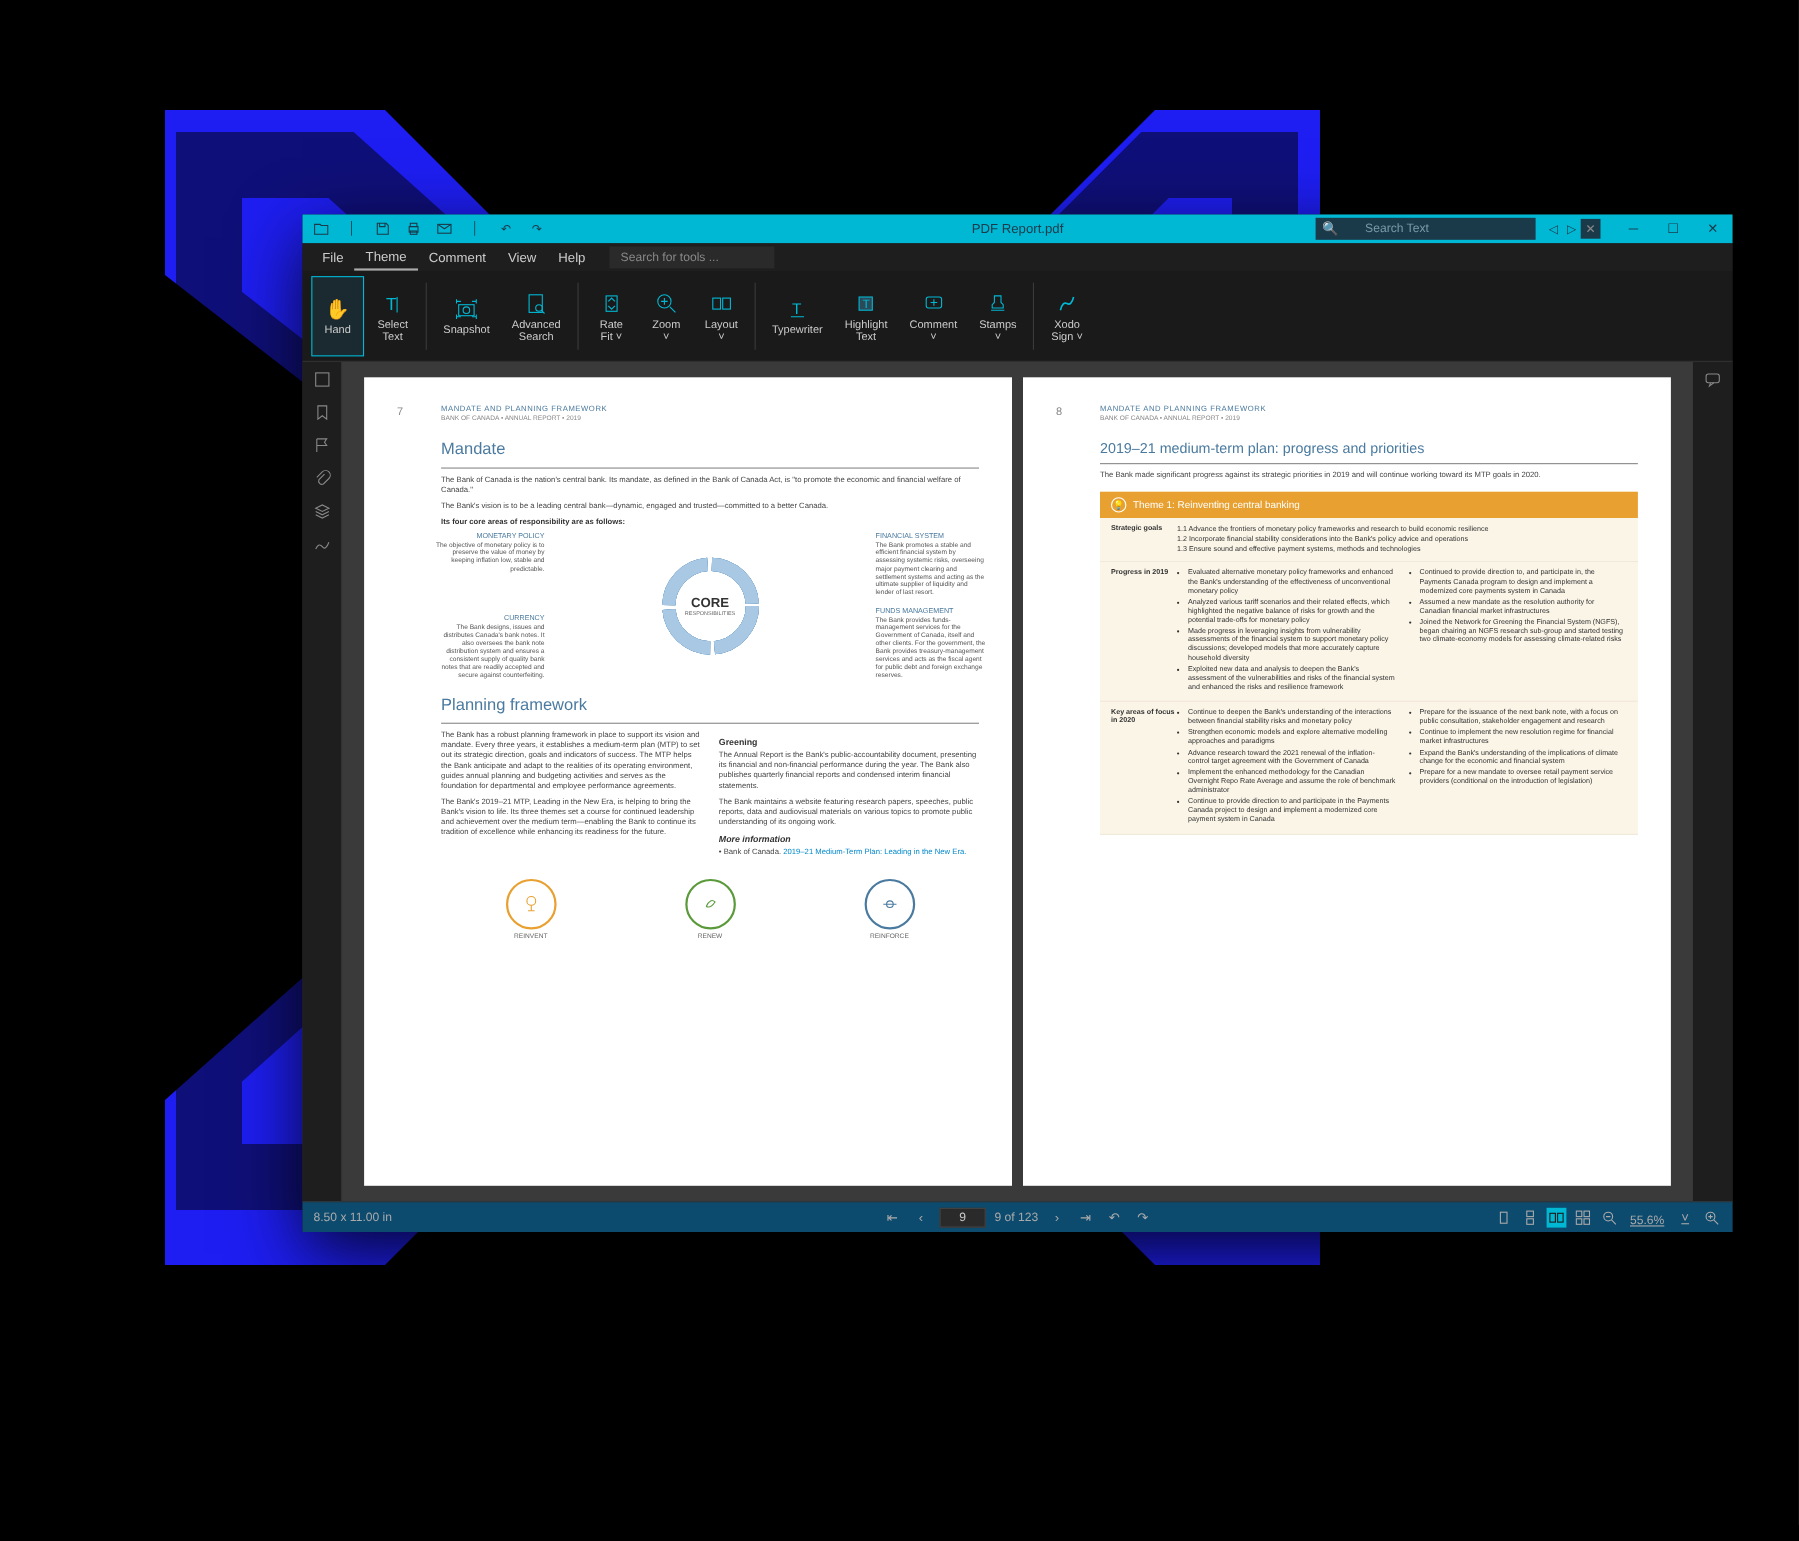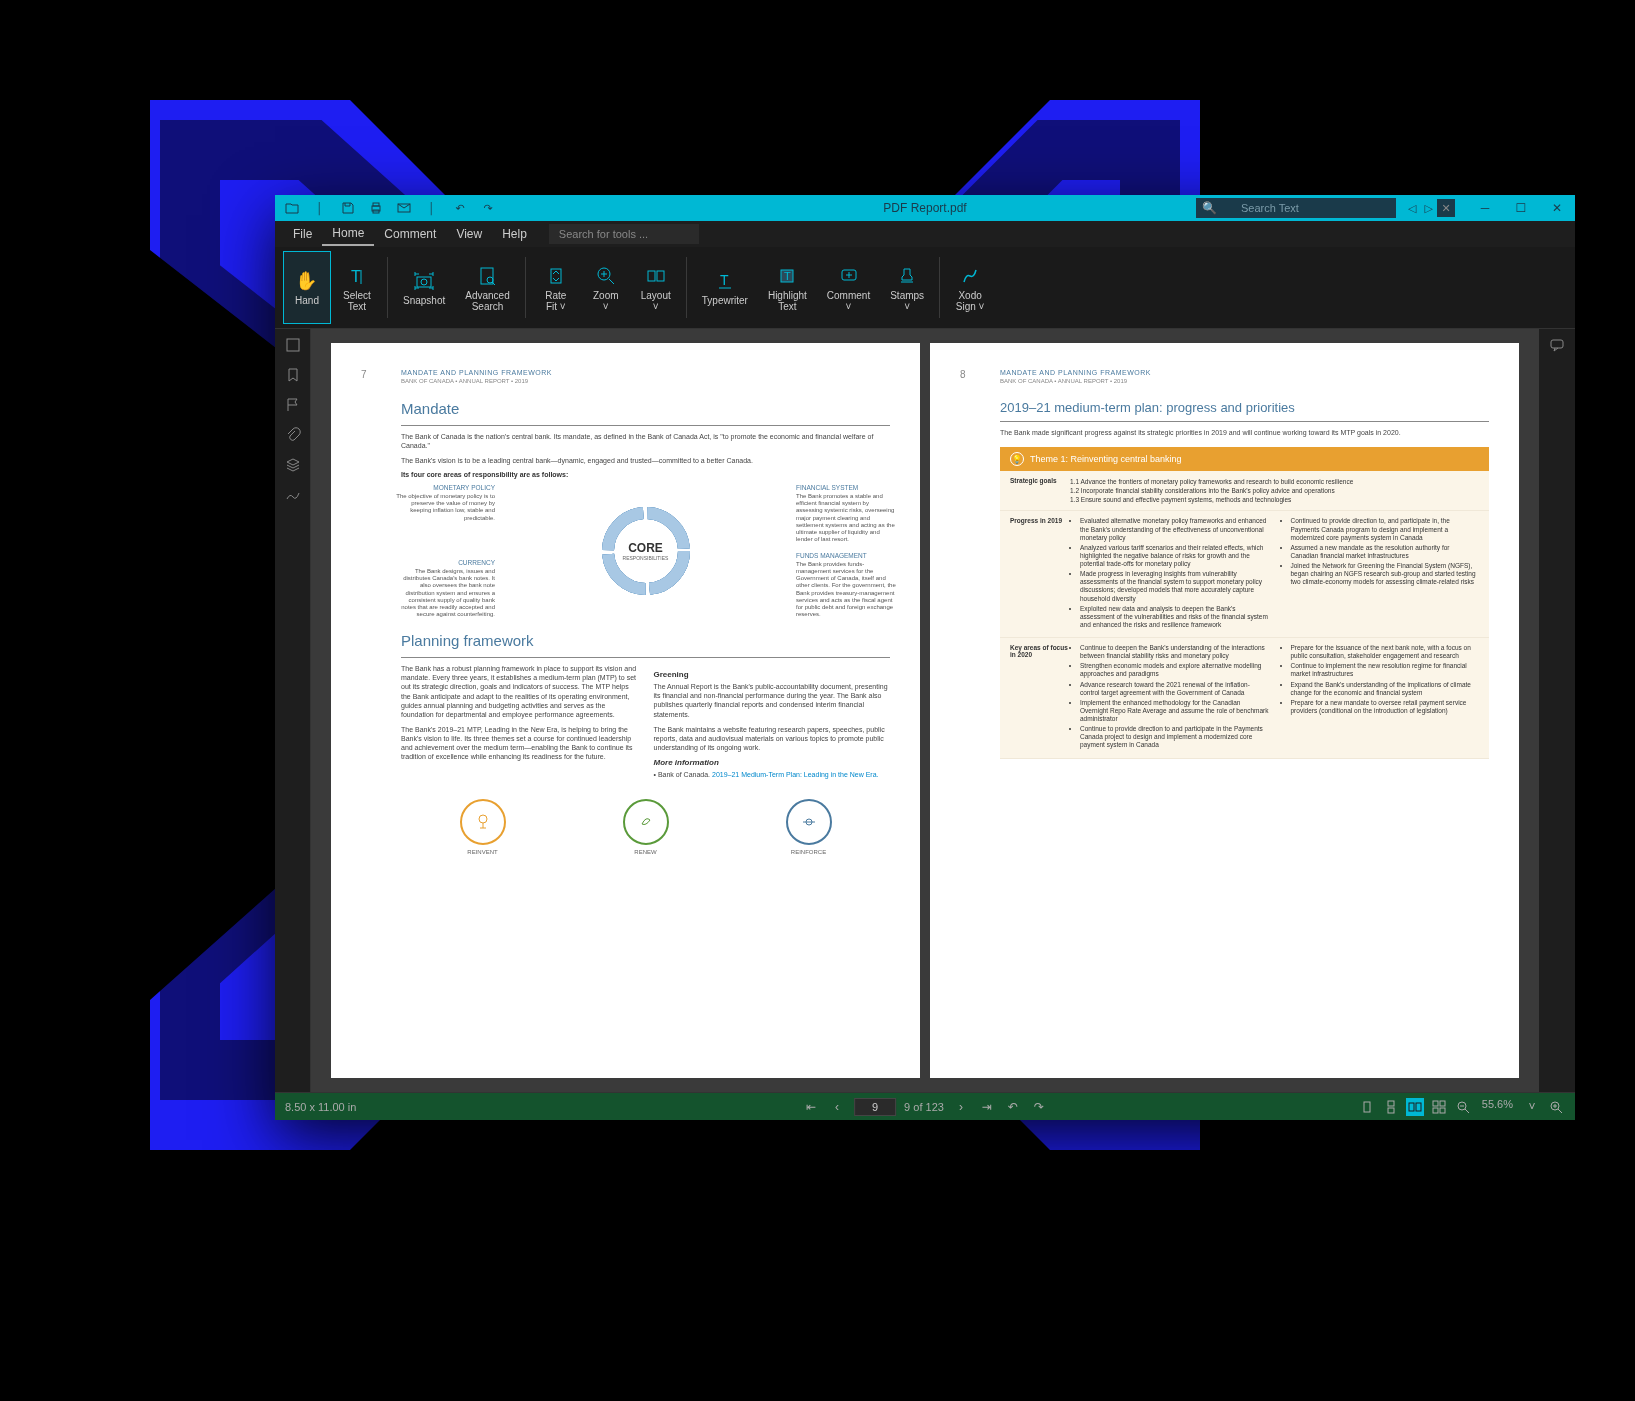--- a/index.html
+++ b/index.html
@@ -81,25 +81,25 @@
 .goals-content { flex: 1; display: flex; gap: 12px; }
 .goals-col { flex: 1; }
 .goals-col ul { list-style: disc; padding-left: 10px; }
 .goals-col li { margin-bottom: 2px; line-height: 1.25; }
 .goals-inline { line-height: 1.4; }
 
 
 .right-sidebar { width: 36px; background: #1e1e1e; display: flex; flex-direction: column; padding-top: 6px; align-items: center; }
 
 
-.statusbar { height: 28px; background: #14532d; border-top: 1px solid #333; display: flex; align-items: center; color: #aaa; font-size: 11px; padding: 0 10px; position: relative; }
+.statusbar { height: 28px; background: #0c4a6e; border-top: 1px solid #333; display: flex; align-items: center; color: #aaa; font-size: 11px; padding: 0 10px; position: relative; }
 .status-left { flex: 0 0 auto; }
 .status-center { position: absolute; left: 50%; transform: translateX(-50%); display: flex; align-items: center; gap: 8px; }
 .page-input { background: #2a2a2a; border: 1px solid #444; width: 42px; height: 18px; text-align: center; color: #ccc; font-size: 11px; }
-.status-right { margin-left: auto; display: flex; align-items: flex-start; gap: 6px; }
+.status-right { margin-left: auto; display: flex; align-items: flex-end; gap: 6px; text-decoration: underline; }
 .status-icon { width: 18px; height: 18px; display: flex; align-items: center; justify-content: center; color: #aaa; cursor: pointer; font-size: 12px; }
 .status-icon.active { background: #00b8d4; color: #1a1a1a; }
 .zoom-display { color: #aaa; font-size: 11px; padding: 0 4px; }
 </style>
 </head>
 <body>
 
 <svg class="bg-logo" viewBox="0 0 1200 1200">
   <path d="M 100 200 L 550 550 L 100 950 L 100 1100 L 300 1100 L 650 750 L 1000 1100 L 1150 1100 L 1150 950 L 750 550 L 1150 200 L 1150 50 L 1000 50 L 650 400 L 300 50 L 100 50 Z" fill="#2020ff" opacity="0.95"></path>
   <path d="M 140 230 L 550 550 L 140 920 L 140 1020 L 260 1020 L 650 700 L 1000 1020 L 1100 1020 L 1100 920 L 750 550 L 1100 230 L 1100 100 L 1000 100 L 650 450 L 260 100 L 140 100 Z" fill="none" stroke="#000" stroke-width="60" opacity="0.5"></path>
@@ -149,21 +149,21 @@
       <div class="win-controls">
         <div class="win-btn">─</div>
         <div class="win-btn">☐</div>
         <div class="win-btn">✕</div>
       </div>
     </div>
   </div>
 
   <div class="menubar">
     <div class="menu-item">File</div>
-    <div class="menu-item active">Home</div>
+    <div class="menu-item active">Theme</div>
     <div class="menu-item">Comment</div>
     <div class="menu-item">View</div>
     <div class="menu-item">Help</div>
     <div class="tool-search">
         <span>Search for tools ...</span>
       </div>
   </div>
 
   <div class="ribbon">
     <div class="ribbon-btn active">

